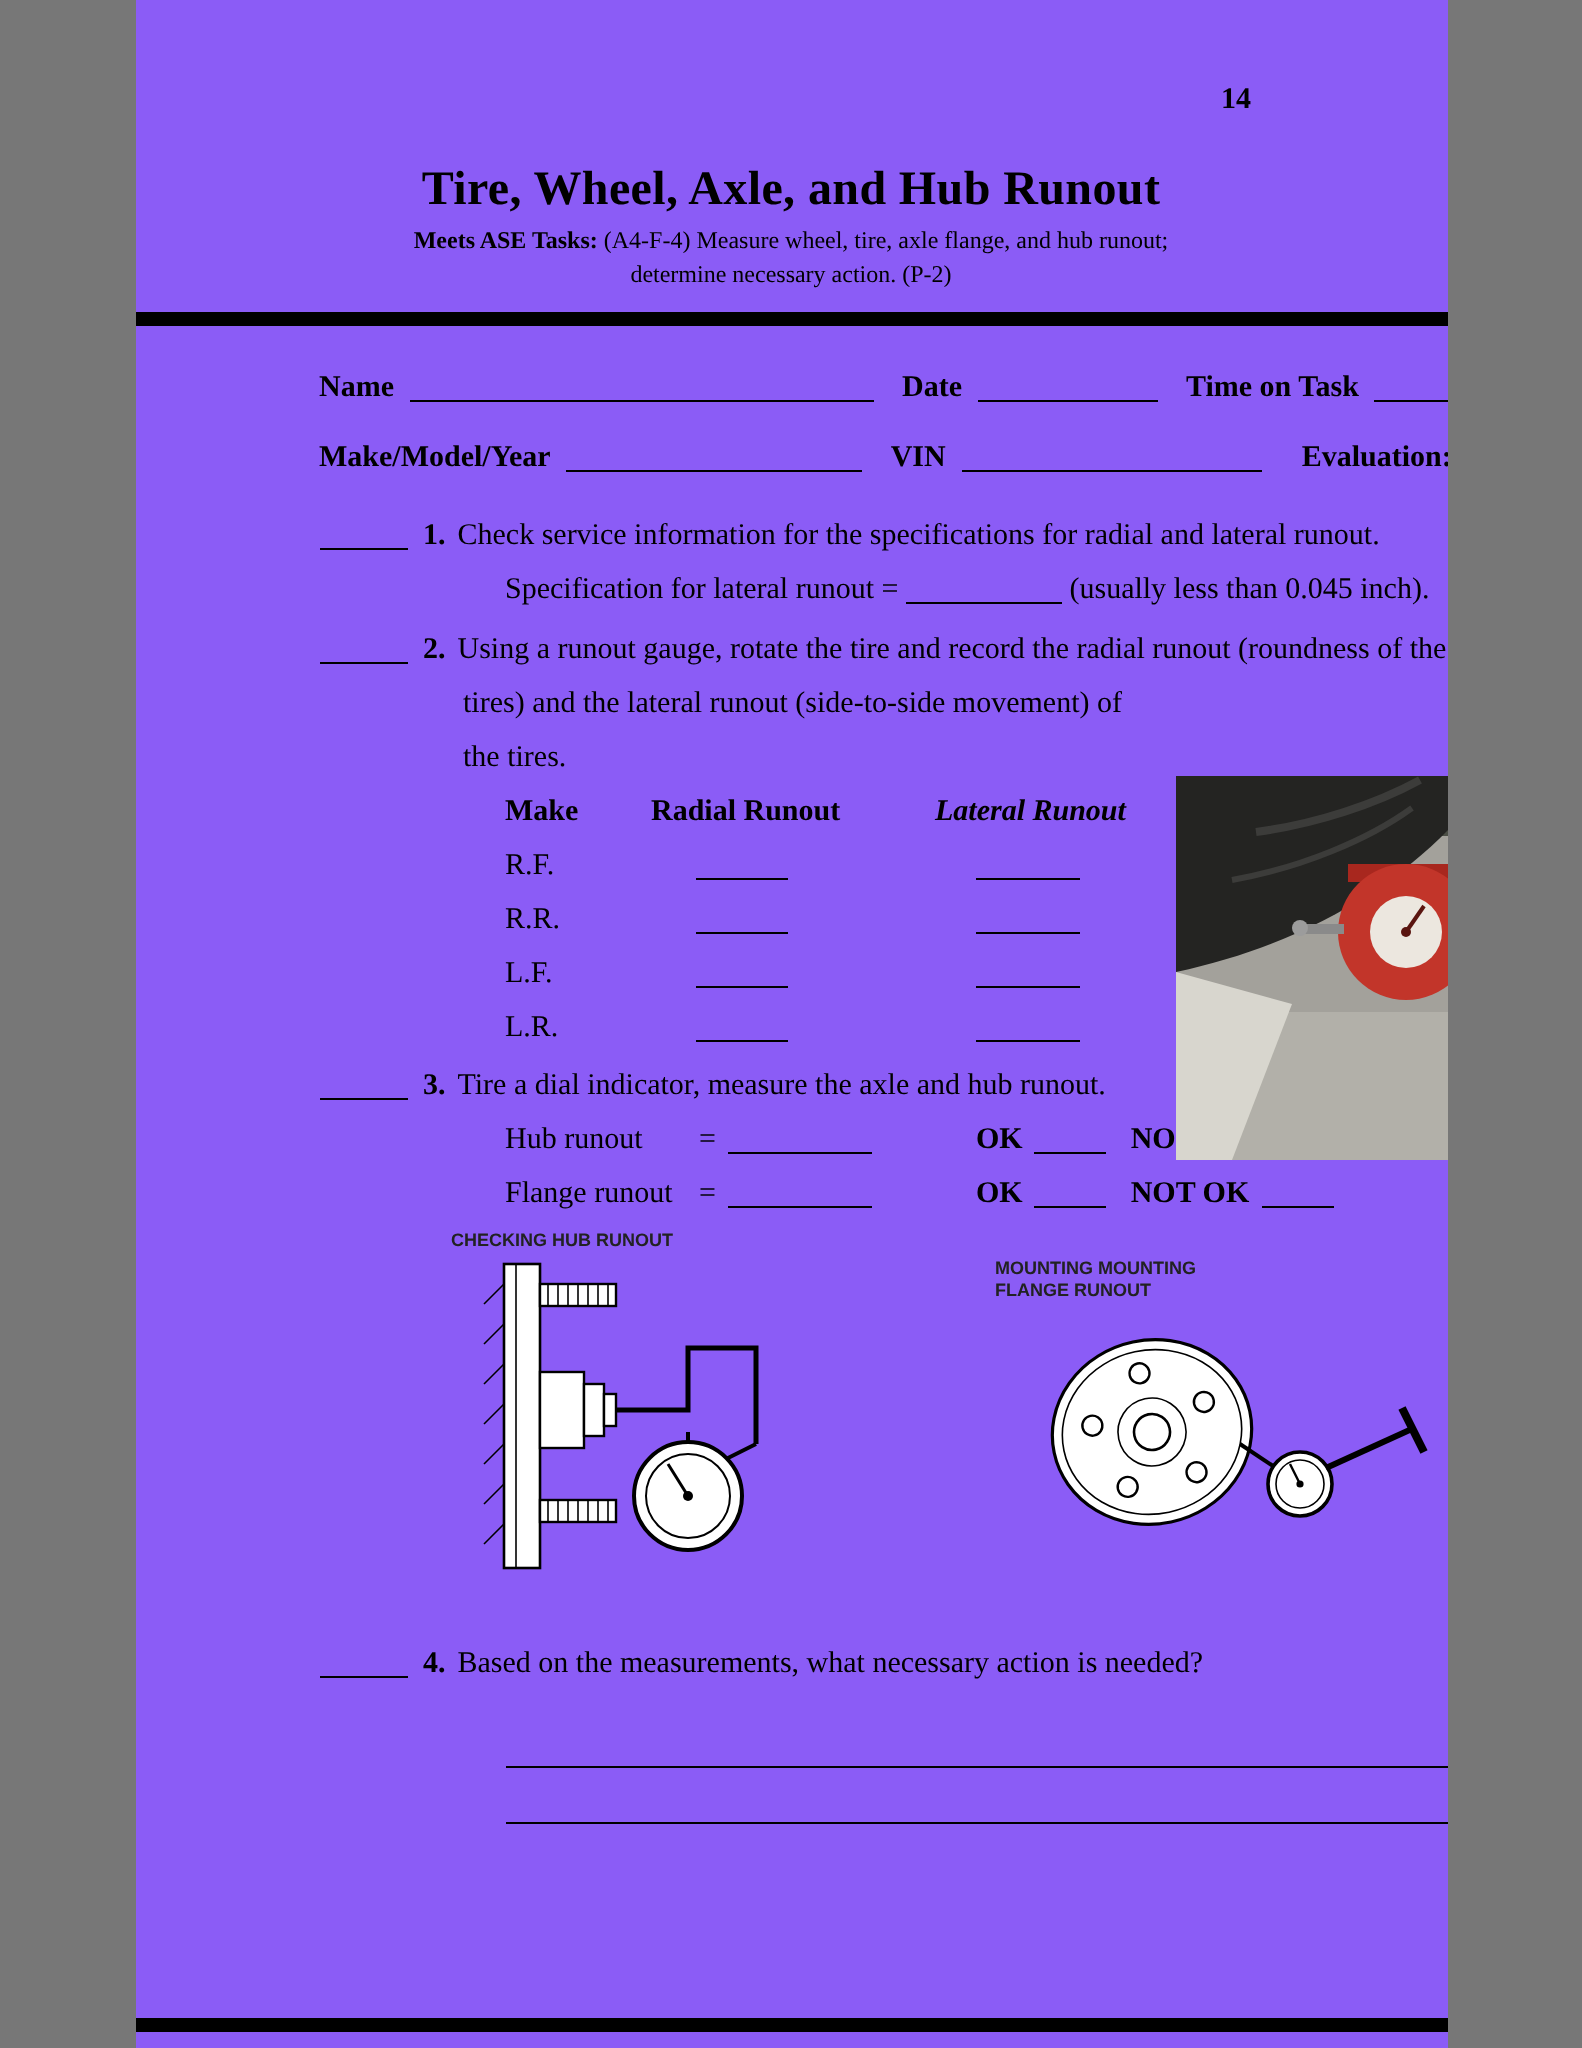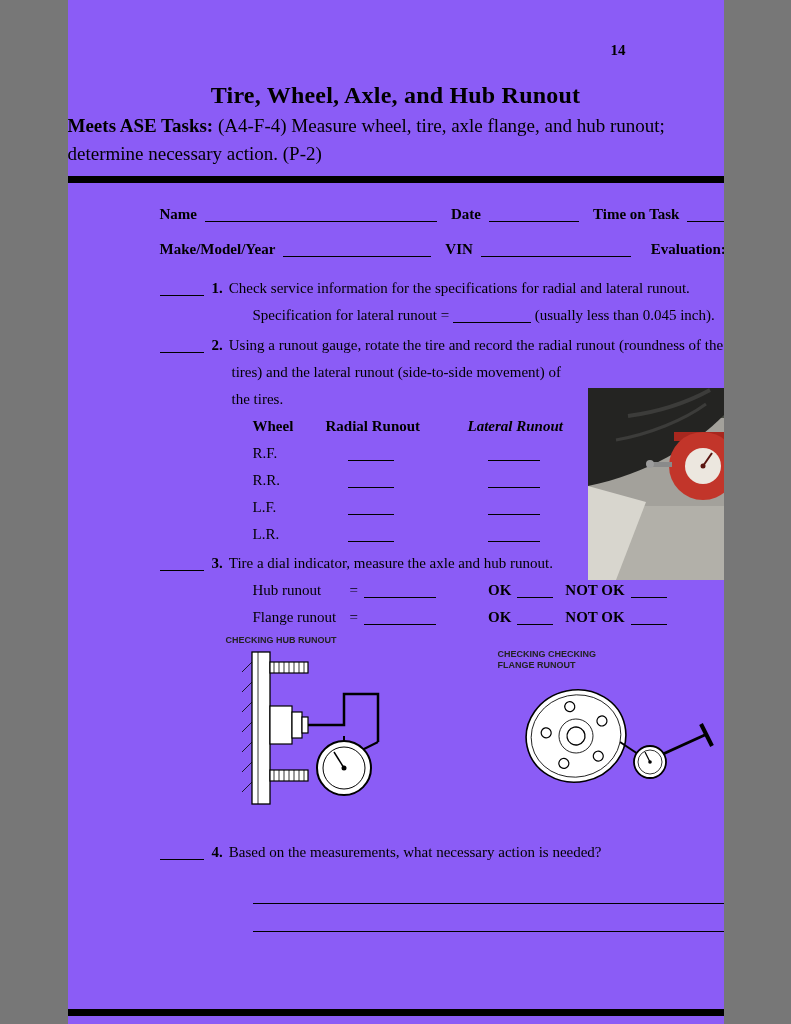--- a/index.html
+++ b/index.html
@@ -23,21 +23,22 @@
   .title {
     margin: 0;
     padding-top: 82px;
     text-align: center;
     font-size: 24px;
     font-weight: bold;
     letter-spacing: 0.2px;
   }
   .subtitle {
     margin-top: 3px;
-    font-size: 19px;
+    text-align: center;
+    font-size: 12px;
     line-height: 1.45;
   }
   .subtitle .b { font-weight: bold; }
   .rule {
     width: 100%;
     height: 7px;
     background: #000;
   }
   .rule-top { margin-top: 9px; }
   .rule-bottom { position: absolute; left: 0; right: 0; bottom: 8px; height: 7px; background: #000; }
@@ -153,21 +154,21 @@
     </div>
 
     <div class="t-line" style="margin-top:3px;">
       <span class="bl w44"></span><span class="num">2.</span><span>Using a runout gauge, rotate the tire and record the radial runout (roundness of the</span>
     </div>
     <div class="t-cont">tires) and the lateral runout (side-to-side movement) of</div>
     <div class="t-cont">the tires.</div>
 
     <div class="runout-table">
       <div class="tr th">
-        <span class="c1">Wheel</span>
+        <span class="c1">Make</span>
         <span class="c2">Radial Runout</span>
         <span class="c3">Lateral Runout</span>
       </div>
       <div class="tr">
         <span class="c1">R.F.</span>
         <span class="c2"><span class="bl w46"></span></span>
         <span class="c3"><span class="bl w52"></span></span>
       </div>
       <div class="tr">
         <span class="c1">R.R.</span>
@@ -245,21 +246,21 @@
 
           <line x1="118" y1="88" x2="118" y2="96" stroke="#000" stroke-width="2"></line>
           <circle cx="118" cy="120" r="27" fill="#fff" stroke="#000" stroke-width="2"></circle>
           <circle cx="118" cy="120" r="21" fill="none" stroke="#000" stroke-width="1"></circle>
           <line x1="118" y1="120" x2="108" y2="104" stroke="#000" stroke-width="1.5"></line>
           <circle cx="118" cy="120" r="2.5" fill="#000"></circle>
         </svg>
       </div>
 
       <div class="diagram diagram-right">
-        <div class="diagram-caption">CHECKING CHECKING</div>
+        <div class="diagram-caption">MOUNTING MOUNTING</div>
         <div class="diagram-caption">FLANGE RUNOUT</div>
         <svg width="215" height="132" viewBox="0 0 215 132">
           <g transform="rotate(-12 72 62)">
             <ellipse cx="72" cy="62" rx="50" ry="46" fill="#fff" stroke="#000" stroke-width="1.6"></ellipse>
             <ellipse cx="72" cy="62" rx="45" ry="41" fill="none" stroke="#000" stroke-width="0.8"></ellipse>
             <circle cx="72" cy="62" r="17" fill="none" stroke="#000" stroke-width="0.8"></circle>
             <circle cx="72" cy="62" r="9" fill="none" stroke="#000" stroke-width="1.3"></circle>
             <circle cx="72" cy="32" r="5" fill="none" stroke="#000" stroke-width="1.2"></circle>
             <circle cx="43.5" cy="52.7" r="5" fill="none" stroke="#000" stroke-width="1.2"></circle>
             <circle cx="54.4" cy="86.3" r="5" fill="none" stroke="#000" stroke-width="1.2"></circle>

